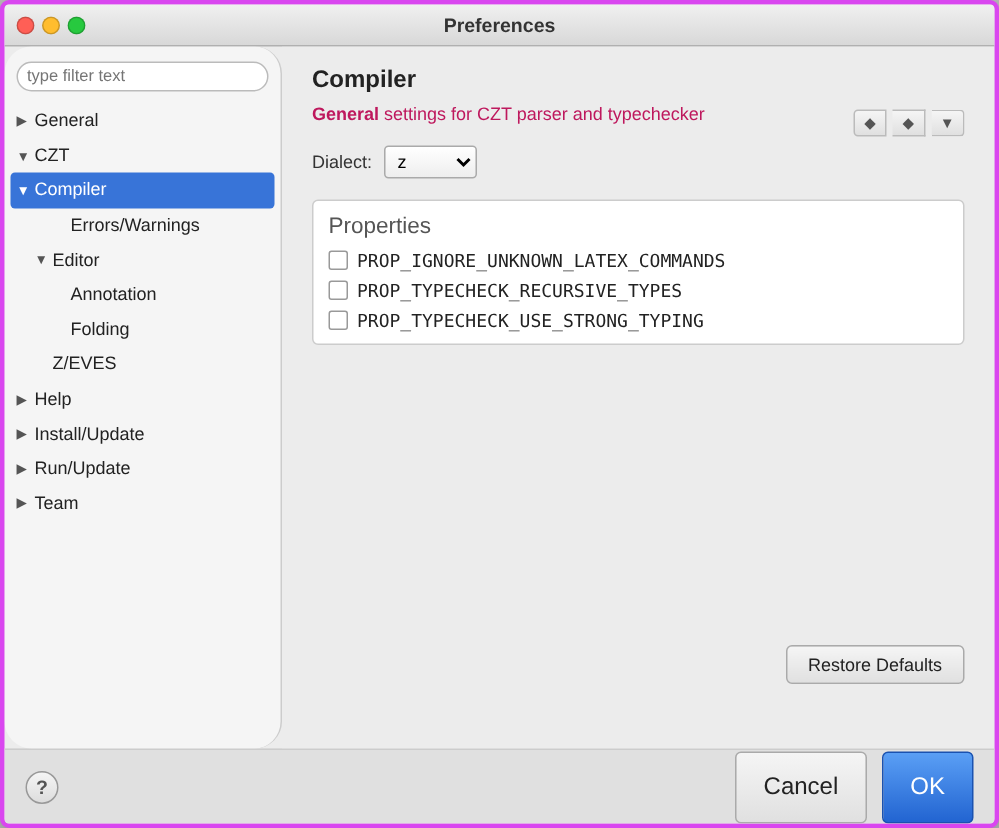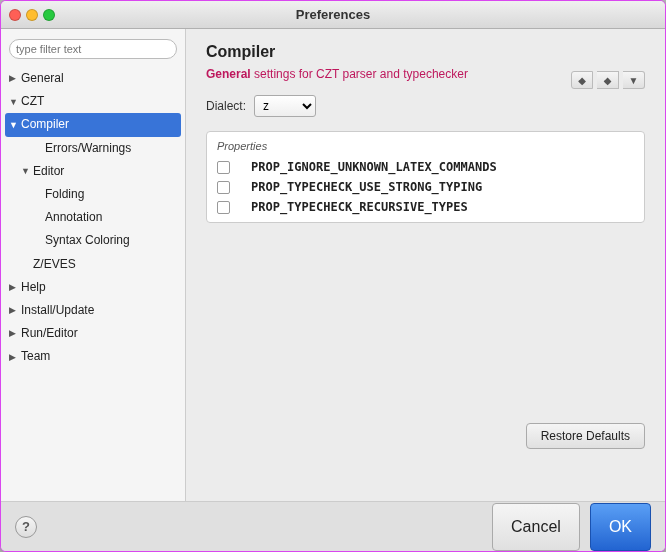--- a/index.html
+++ b/index.html
@@ -16,21 +16,21 @@
     }
     .window {
       width: 666px;
       height: 552px;
       background: #ececec;
       border-radius: 6px;
       box-shadow: 0 4px 20px rgba(0,0,0,0.4);
       display: flex;
       flex-direction: column;
       overflow: hidden;
-      border: 1px solid #d946ef;
+      border: 3px solid #d946ef;
     }
     .titlebar {
       height: 28px;
       background: linear-gradient(to bottom, #f0f0f0, #d8d8d8);
       border-bottom: 1px solid #b0b0b0;
       display: flex;
       align-items: center;
       padding: 0 8px;
       position: relative;
     }
@@ -62,20 +62,21 @@
       overflow: hidden;
     }
 
     .sidebar {
       width: 185px;
       background: #f5f5f5;
       border-right: 1px solid #ccc;
       padding: 6px 0;
       overflow-y: auto;
       flex-shrink: 0;
+      border-radius: 18px;
     }
     .search-box {
       margin: 4px 8px 8px 8px;
     }
     .search-input {
       width: 100%;
       padding: 3px 6px;
       border: 1px solid #bbb;
       border-radius: 10px;
       font-size: 11px;
@@ -151,31 +152,28 @@
       background: linear-gradient(to bottom, #fff, #eee);
       min-width: 60px;
     }
     .properties-group {
       border: 1px solid #ccc;
       border-radius: 4px;
       background: #fff;
       padding: 8px 10px;
     }
     .properties-legend {
-      font-size: 11px;
+      font-size: 15px;
       color: #555;
       margin-bottom: 8px;
-      font-style: italic;
     }
     .property-row {
       display: flex;
-      align-items: center;
-      gap: 21px;
+      gap: 6px;
       margin-bottom: 6px;
-      font-weight: bold;
     }
     .property-row:last-child {
       margin-bottom: 0;
     }
     .prop-checkbox {
       width: 13px;
       height: 13px;
       border: 1px solid #999;
       border-radius: 2px;
       background: #fff;
@@ -310,45 +308,41 @@
           <div class="tree-item tree-indent-2">
             <span class="arrow"></span>
             <span>Errors/Warnings</span>
           </div>
           <div class="tree-item tree-indent-1">
             <span class="arrow">▼</span>
             <span>Editor</span>
           </div>
           <div class="tree-item tree-indent-2">
             <span class="arrow"></span>
-            <span>Folding</span>
+            <span>Annotation</span>
           </div>
           <div class="tree-item tree-indent-2">
             <span class="arrow"></span>
-            <span>Annotation</span>
-          </div>
-          <div class="tree-item tree-indent-2">
-            <span class="arrow"></span>
-            <span>Syntax Coloring</span>
+            <span>Folding</span>
           </div>
           <div class="tree-item tree-indent-1">
             <span class="arrow"></span>
             <span>Z/EVES</span>
           </div>
           <div class="tree-item">
             <span class="arrow">▶</span>
             <span>Help</span>
           </div>
           <div class="tree-item">
             <span class="arrow">▶</span>
             <span>Install/Update</span>
           </div>
           <div class="tree-item">
             <span class="arrow">▶</span>
-            <span>Run/Editor</span>
+            <span>Run/Update</span>
           </div>
           <div class="tree-item">
             <span class="arrow">▶</span>
             <span>Team</span>
           </div>
         </div>
     </div>
 
     <div class="content-area" style="position:relative;">
 
@@ -380,25 +374,25 @@
 
       <div class="properties-group">
         <div class="properties-legend">Properties</div>
         <div id="properties-container">
             <div class="property-row">
               <div class="prop-checkbox"></div>
               <span class="prop-label">PROP_IGNORE_UNKNOWN_LATEX_COMMANDS</span>
             </div>
             <div class="property-row">
               <div class="prop-checkbox"></div>
-              <span class="prop-label">PROP_TYPECHECK_USE_STRONG_TYPING</span>
+              <span class="prop-label">PROP_TYPECHECK_RECURSIVE_TYPES</span>
             </div>
             <div class="property-row">
               <div class="prop-checkbox"></div>
-              <span class="prop-label">PROP_TYPECHECK_RECURSIVE_TYPES</span>
+              <span class="prop-label">PROP_TYPECHECK_USE_STRONG_TYPING</span>
             </div>
           </div>
       </div>
 
       <div style="display:flex; justify-content:flex-end; margin-top: 200px;">
         <button class="restore-defaults-btn">Restore Defaults</button>
       </div>
     </div>
   </div>
 

